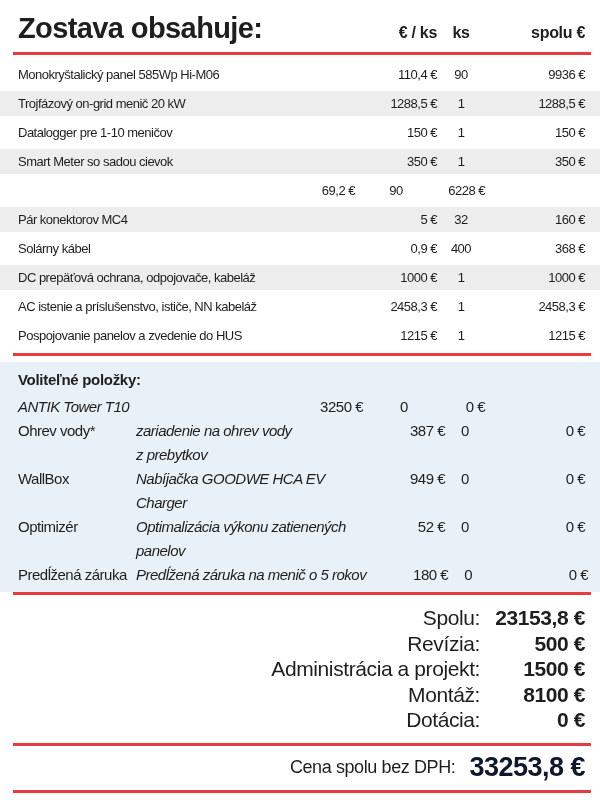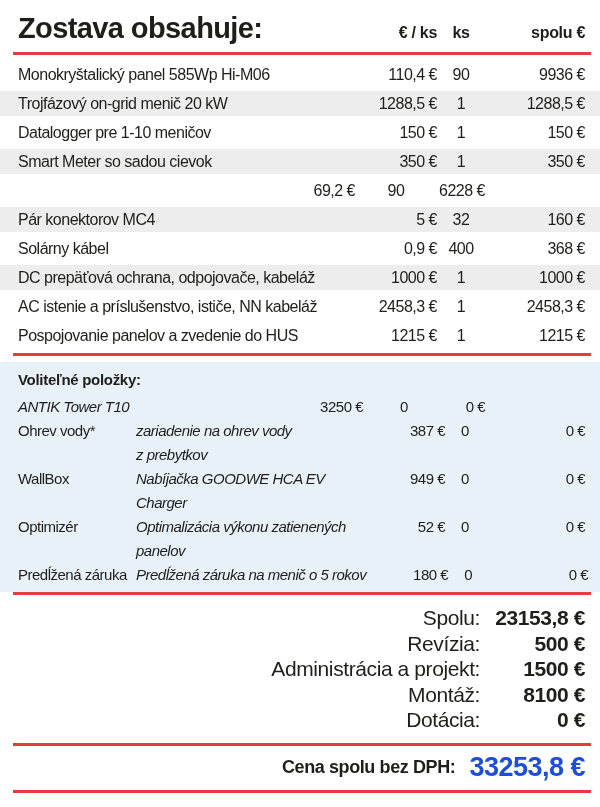--- a/index.html
+++ b/index.html
@@ -15,21 +15,21 @@
     align-items:baseline;padding:12px 15px 7px 18px;
   }
   .title{font-size:29px;font-weight:700;letter-spacing:-0.6px;white-space:nowrap;}
   .col-head{font-size:16px;font-weight:700;letter-spacing:-0.3px;}
   .al-r{text-align:right}.al-c{text-align:center}
   
   .items{margin-top:5px;}
   .irow{
     display:grid;grid-template-columns:1fr 82px 48px 100px;
     height:29px;align-items:center;padding:0 15px 0 18px;
-    font-size:16px;letter-spacing:-0.5px;
+    font-size:13px;letter-spacing:-0.5px;
   }
   .irow.shaded{
     background:#ededed;
     box-shadow:inset 0 2px 0 0 #fff, inset 0 -2px 0 0 #fff;
   }
   .irow .name{white-space:nowrap;}
   .items + .redline{margin-top:3px;}
   
   .optional{
     background:#e9f1f8;margin-top:6px;
@@ -50,22 +50,22 @@
     line-height:25.5px;font-size:21px;letter-spacing:-0.4px;
   }
   .srow .slabel{text-align:right;}
   .srow .svalue{text-align:right;font-weight:700;}
   .summary + .redline{margin-top:10px;}
   
   .grand{
     height:44px;display:flex;align-items:center;justify-content:flex-end;
     gap:14px;padding:0 15px 0 18px;
   }
-  .grand-label{font-size:18px;letter-spacing:-0.4px;font-weight:700;text-align:right;}
-  .grand-value{font-size:27px;font-weight:800;color:#1d4ed8;letter-spacing:-0.5px;}
+  .grand-label{font-size:18px;letter-spacing:-0.4px;font-weight:400;text-align:right;}
+  .grand-value{font-size:27px;font-weight:800;color:#0f172a;letter-spacing:-0.5px;}
 </style>
 </head>
 <body>
 
 <div class="sheet">
 
   <div class="header-row">
     <div class="title">Zostava obsahuje:</div>
     <div class="col-head al-r">€ / ks</div>
     <div class="col-head al-c">ks</div>

